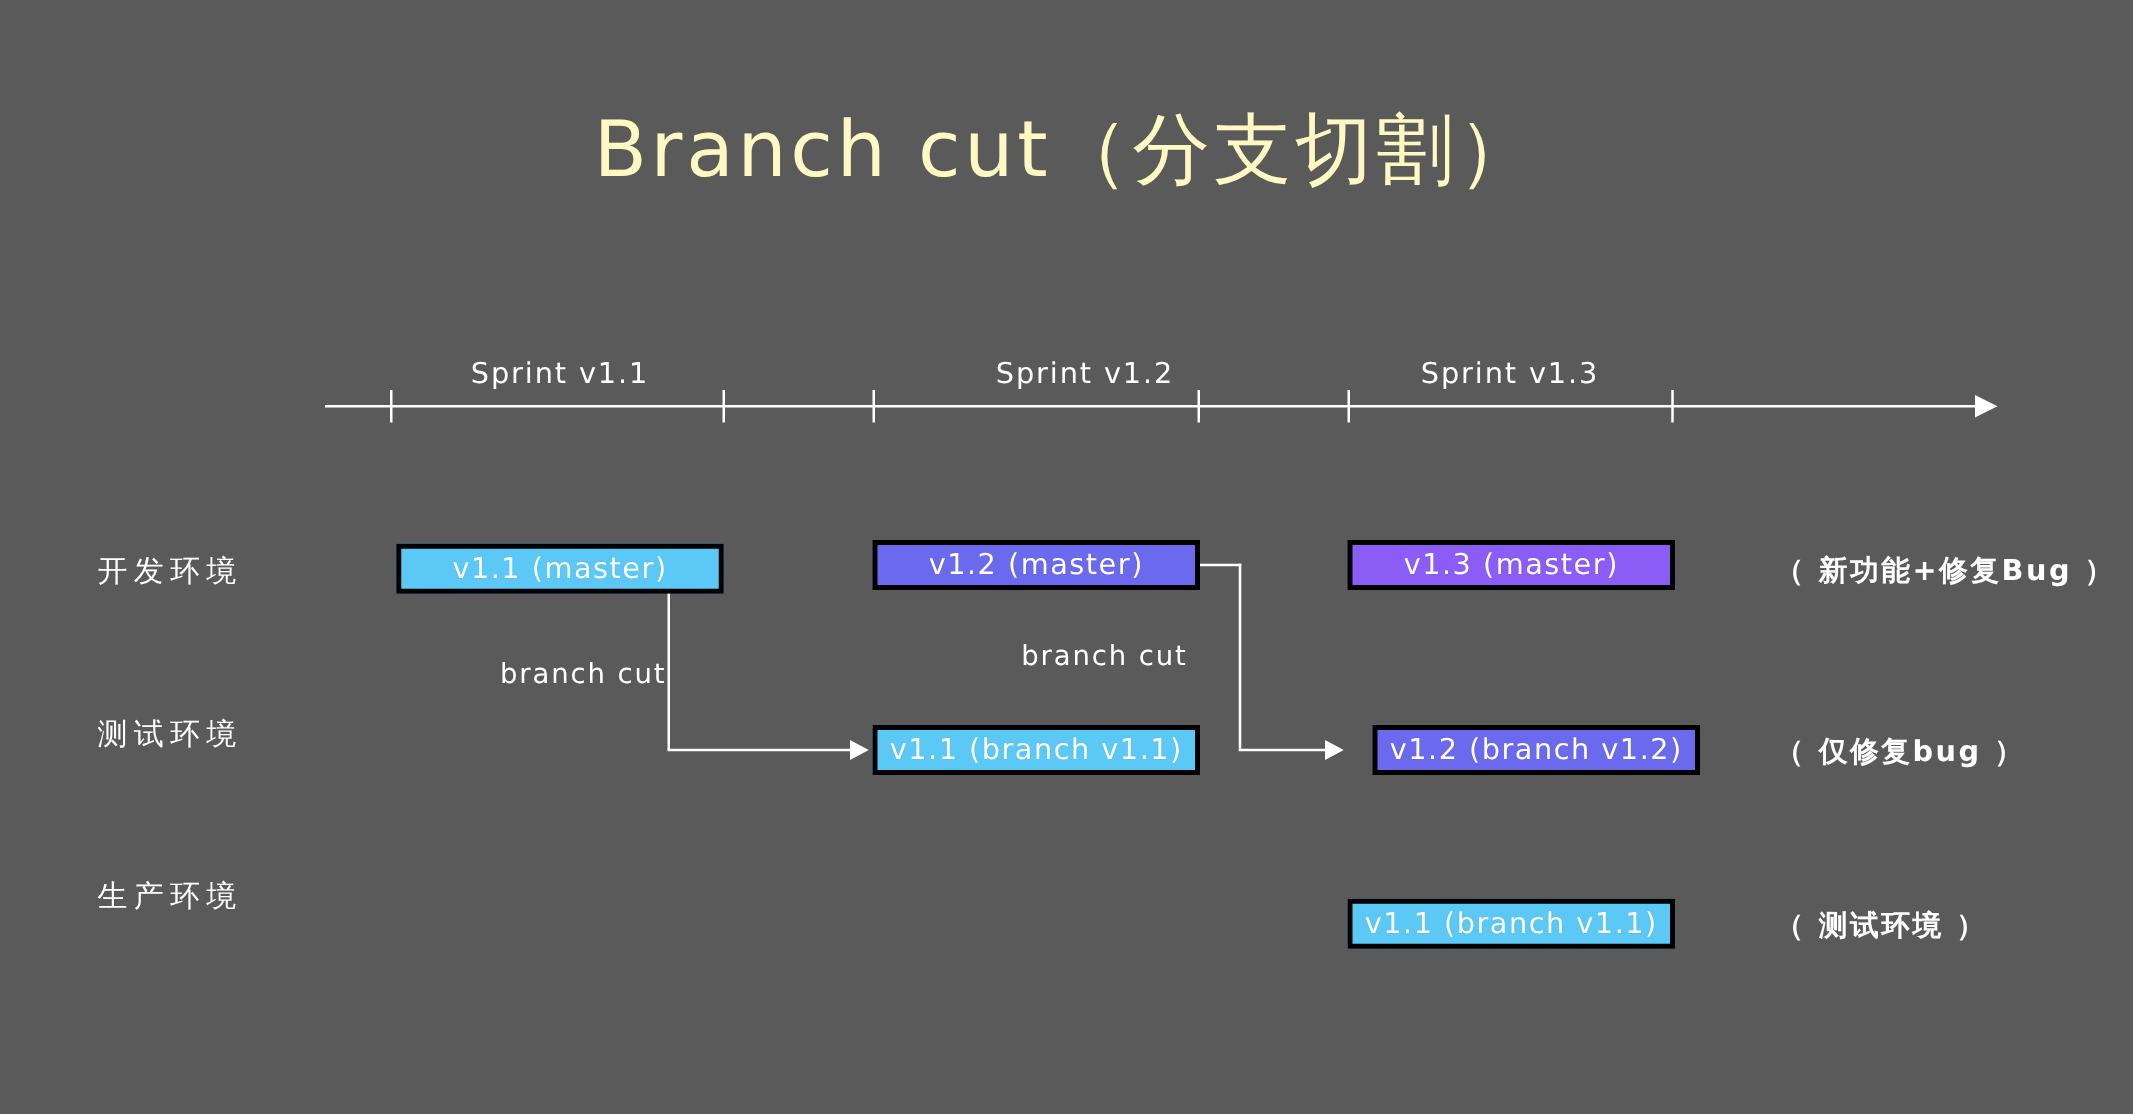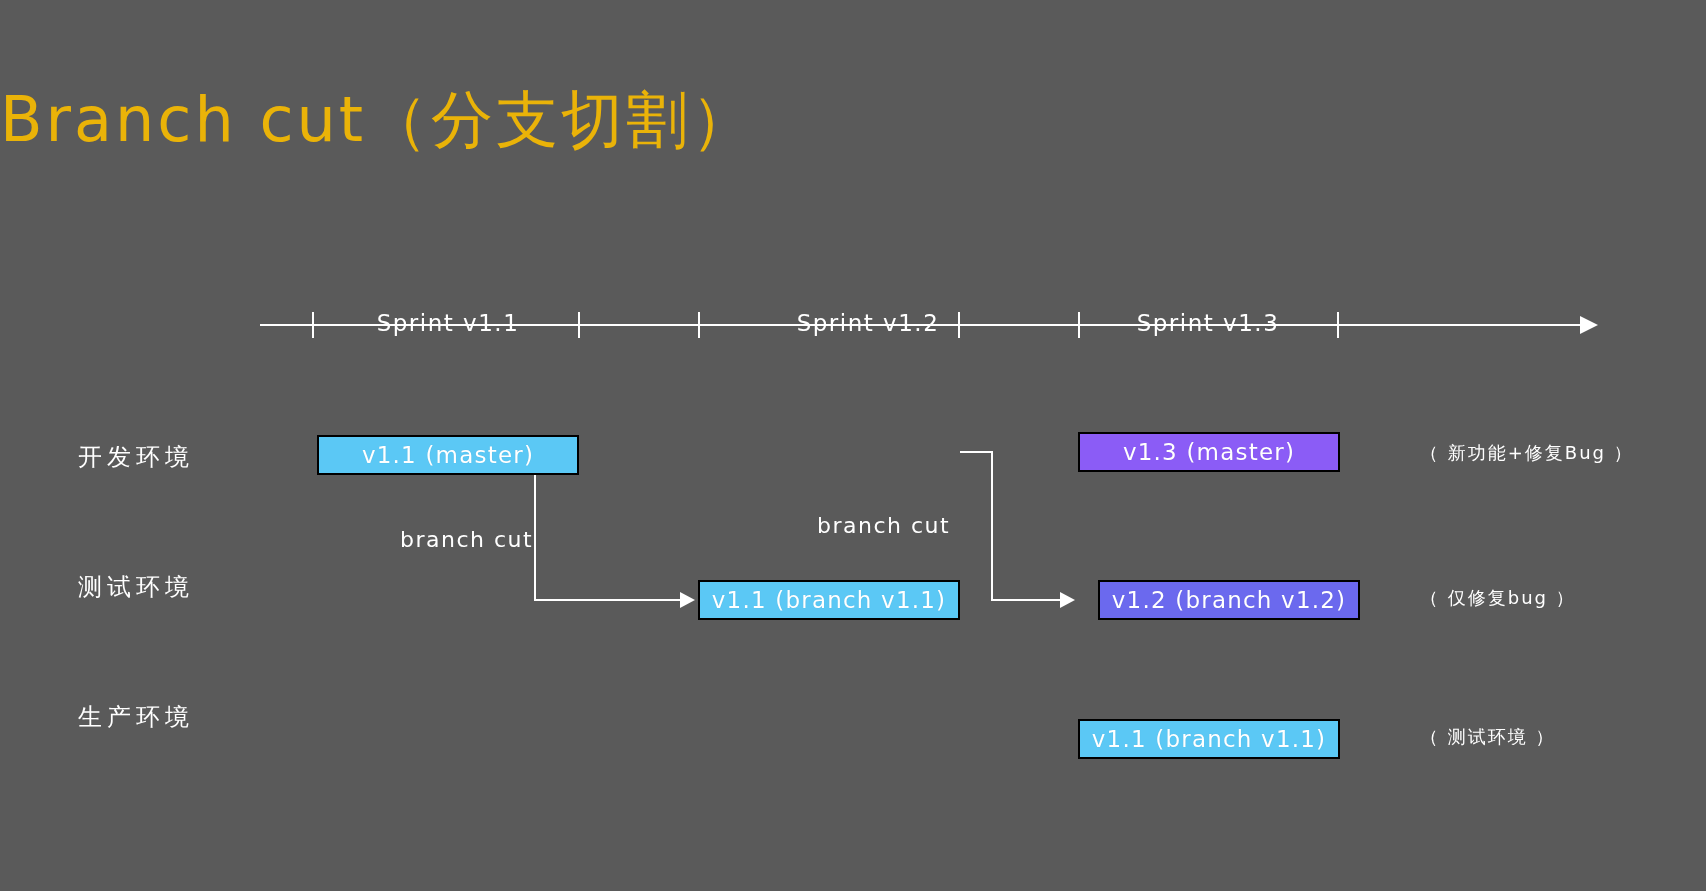--- a/index.html
+++ b/index.html
@@ -8,21 +8,22 @@
     background:#5a5a5a;
     font-family:"DejaVu Sans","Liberation Sans",sans-serif;
     overflow:hidden;
     position:relative;
   }
   #stage{position:absolute;left:0;top:0;width:1706px;height:891px;}
 
   
   .title{
     position:absolute;left:0;top:78px;width:1706px;
-    color:#eab308;
+    text-align:center;
+    color:#fef9c3;
     font-size:62px;
     letter-spacing:3px;
     font-weight:400;
     white-space:nowrap;
   }
 
   
   .axis-line{
     position:absolute;left:260px;top:324px;width:1325px;height:2px;
     background:#ffffff;
@@ -33,50 +34,50 @@
     border-top:9px solid transparent;
     border-bottom:9px solid transparent;
     border-left:18px solid #ffffff;
   }
   .tick{
     position:absolute;top:312px;width:2px;height:26px;background:#ffffff;
   }
   .sprint-label{
     position:absolute;top:286px;
     color:#ffffff;font-size:23px;text-align:center;
-    white-space:nowrap;letter-spacing:1.5px;margin-top:24px;
+    white-space:nowrap;letter-spacing:1.5px;
   }
 
   
   .row-label{
     position:absolute;left:78px;
     color:#ffffff;font-size:24px;letter-spacing:5px;
     white-space:nowrap;
   }
 
   
   .vbox{
     position:absolute;
     box-sizing:border-box;
-    border:2px solid #000000;
+    border:4px solid #000000;
     color:#ffffff;
     font-size:23px;
     letter-spacing:1.2px;
     display:flex;
     align-items:center;
     justify-content:center;
     white-space:nowrap;
     text-shadow:0 0 1px rgba(0,0,0,.12);
     text-align:right;
   }
 
   
   .note{
     position:absolute;
-    color:#ffffff;font-size:18px;letter-spacing:2px;white-space:nowrap;
+    color:#ffffff;font-size:23px;letter-spacing:2px;white-space:nowrap;font-weight:bold;
   }
 
   
   .conn-v{position:absolute;width:2px;background:#ffffff;}
   .conn-h{position:absolute;height:2px;background:#ffffff;}
   .conn-arrow{
     position:absolute;width:0;height:0;
     border-top:8px solid transparent;
     border-bottom:8px solid transparent;
     border-left:15px solid #ffffff;
@@ -108,20 +109,21 @@
     <div class="sprint-label" style="left:748px;width:240px">Sprint v1.2</div>
     <div class="sprint-label" style="left:1088px;width:240px">Sprint v1.3</div>
   </div>
 
   <div class="row-label" style="top:441px">开发环境</div>
   <div class="row-label" style="top:571px">测试环境</div>
   <div class="row-label" style="top:701px">生产环境</div>
 
   <div class="vbox" style="left:317px;top:435px;width:262px;height:40px;background:#5bc8f5">v1.1 (master)</div>
 
+  <div class="vbox" style="left:698px;top:432px;width:262px;height:40px;background:#6b69ee">v1.2 (master)</div>
 
   <div class="vbox" style="left:1078px;top:432px;width:262px;height:40px;background:#8b5cf6">v1.3 (master)</div>
 
   <div class="vbox" style="left:698px;top:580px;width:262px;height:40px;background:#5bc8f5">v1.1 (branch v1.1)</div>
 
   <div class="vbox" style="left:1098px;top:580px;width:262px;height:40px;background:#6b69ee">v1.2 (branch v1.2)</div>
 
   <div class="vbox" style="left:1078px;top:719px;width:262px;height:40px;background:#5bc8f5">v1.1 (branch v1.1)</div>
 
   <div>

